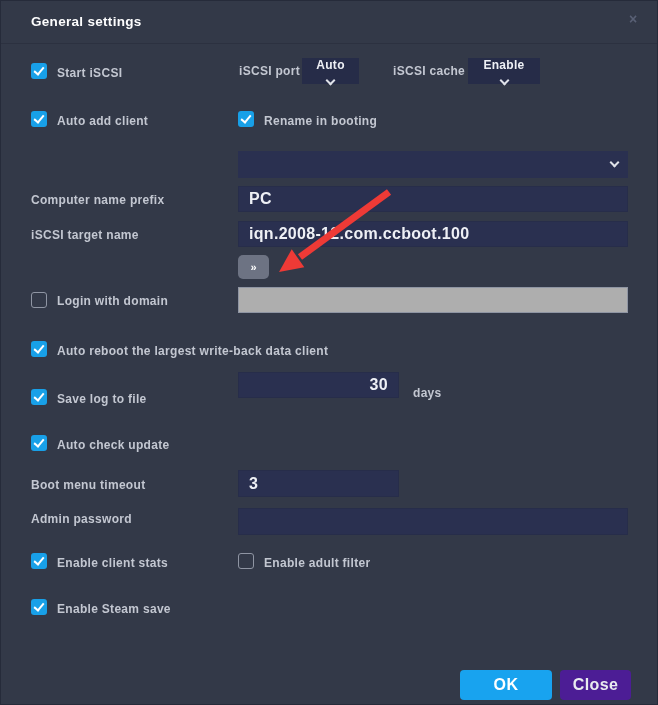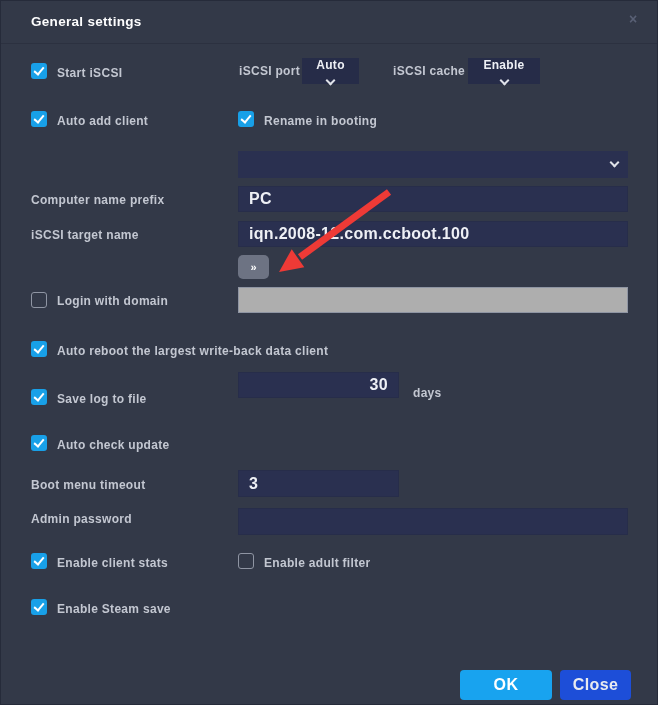--- a/index.html
+++ b/index.html
@@ -52,21 +52,21 @@
     font-size:11px; font-weight:700; cursor:pointer; line-height:24px;
     font-family:"Liberation Sans", sans-serif;
   }
   .btn {
     position:absolute; top:661px; height:30px; border:none; border-radius:4px;
     font-size:16px; font-weight:700; letter-spacing:.4px; cursor:pointer;
     font-family:"Liberation Sans", sans-serif;
     margin-top:8px;
   }
   .btn.ok { left:459px; width:92px; background:#18a3ef; color:#ffffff; }
-  .btn.close { left:559px; width:71px; background:#1d4ed8; color:#e9ebf0; }
+  .btn.close { left:559px; width:71px; background:#4c1d95; color:#e9ebf0; }
   .arrow-svg { position:absolute; left:0; top:0; pointer-events:none; }
 </style>
 </head>
 <body>
 
 <div class="dialog">
 
   <div class="title">General settings</div>
   <div class="close-x">×</div>
   <div class="divider"></div>

